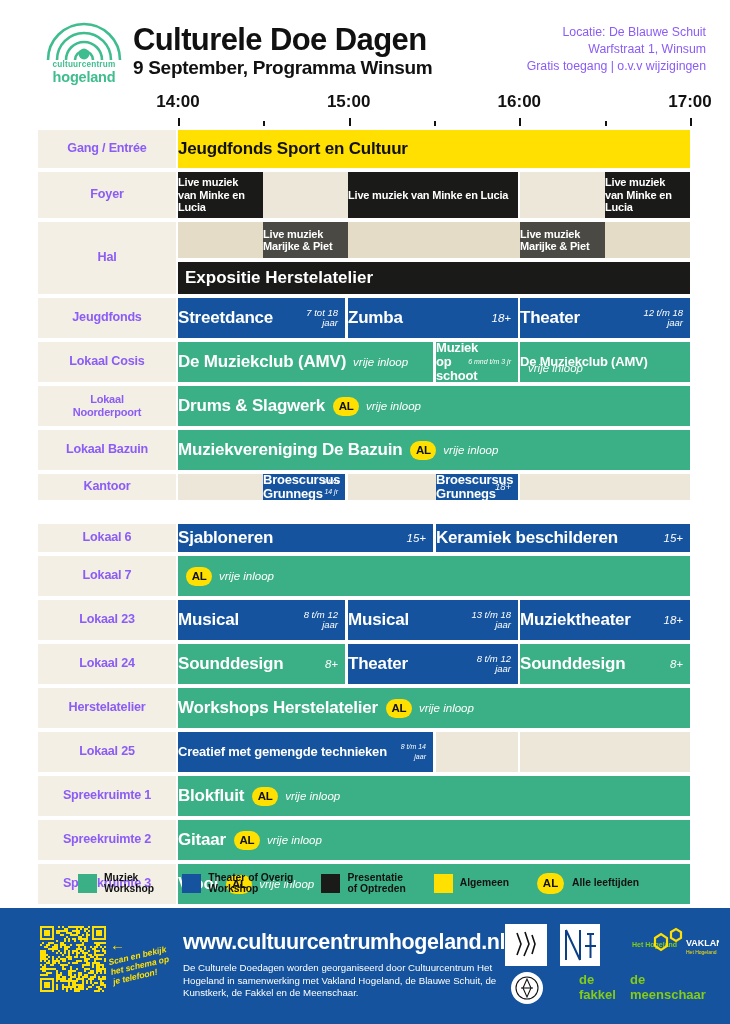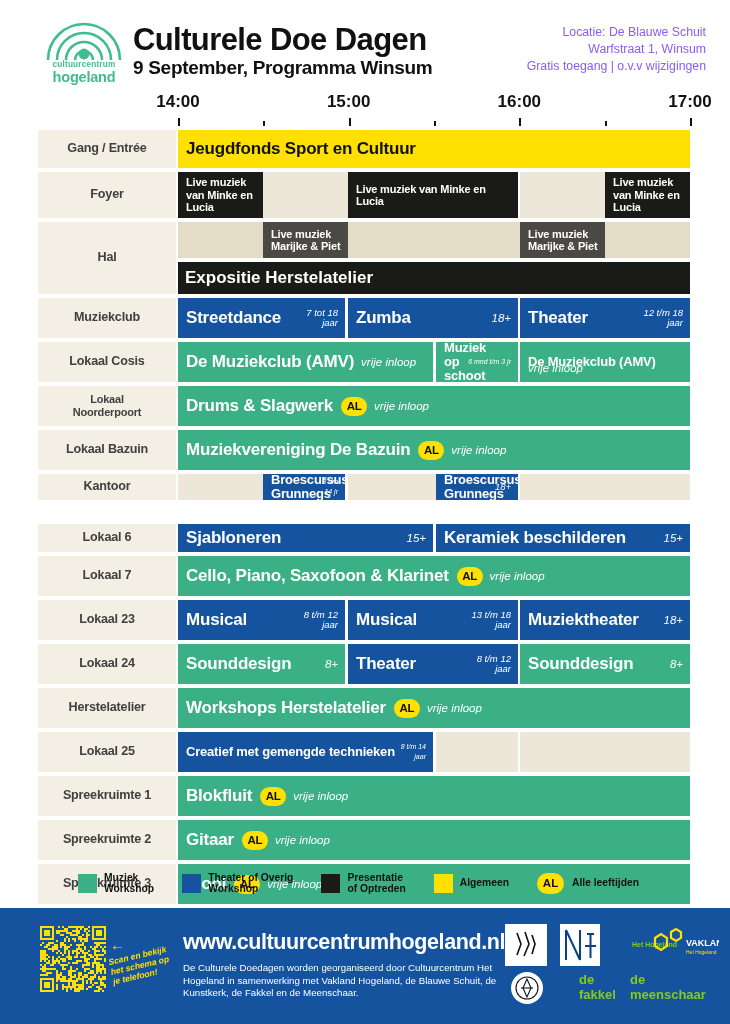--- a/index.html
+++ b/index.html
@@ -34,28 +34,28 @@
     transform:translateX(-50%); white-space:nowrap; }
   .tick { position:absolute; top:26px; width:2px; height:8px; background:#111; }
   .tick.minor { top:29px; height:5px; width:2px; }
 
   
   .rows { position:absolute; left:0; top:130px; width:730px; }
   .row { position:relative; width:730px; margin-bottom:4px; }
   .rowlabel { position:absolute; left:38px; top:0; width:138px; height:100%;
     background:#f3efe4; display:flex; align-items:center; justify-content:center;
     text-align:center; }
-  .rowlabel span { font-size:12.6px; font-weight:800; color:#404040; letter-spacing:-0.2px;
+  .rowlabel span { font-size:12.6px; font-weight:800; color:#8b5cf6; letter-spacing:-0.2px;
     line-height:13.5px; }
   .rowlabel.sm span { font-size:11px; }
   .track { position:absolute; left:178px; top:0; width:512px; height:100%; }
 
   .blk { position:absolute; top:0; height:100%; overflow:hidden;
     display:flex; align-items:center; }
-  .blk .t { font-size:17px; font-weight:700; color:#fff; padding-left:8px;
+  .blk .t { font-size:17px; font-weight:700; color:#fff; 
     white-space:nowrap; letter-spacing:-0.2px; }
   .blk .t.sm { font-size:11px; line-height:12.5px; white-space:normal; font-weight:700; }
   .blk .t.md { font-size:13px; white-space:normal; line-height:14px; }
   .blk .note { font-size:11.5px; font-style:italic; color:#fff; padding-left:7px; white-space:nowrap; }
   .blk .age { position:absolute; right:7px; top:50%; transform:translateY(-50%);
     font-size:9.5px; font-style:italic; color:#fff; text-align:right; line-height:10px; }
   .blk .age.big { font-size:11.5px; }
   .blk .age.tiny { font-size:7px; }
 
   .g { background:#3bb086; }
@@ -185,21 +185,21 @@
           <div class="blk gray" style="left: 342px; width: 85px; height: 36px;">
             <div class="t sm" style="padding-right: 4px;">Live muziek Marijke &amp; Piet</div>
           </div>
           <div class="hal-expo" style="left: 0px; width: 512px;">
             <span>Expositie Herstelatelier</span>
           </div>
         </div>
       </div>
       <div class="row" style="height: 40px;">
         <div class="rowlabel">
-          <span style="white-space: pre-line;">Muziekclub</span>
+          <span style="white-space: pre-line;">Jeugdfonds</span>
         </div>
         <div class="track">
           <div class="blk b" style="left: 0px; width: 167px;">
             <div class="t">Streetdance</div>
             <div class="age" style="white-space: pre;">7 tot 18
 jaar</div>
           </div>
           <div class="blk b" style="left: 170px; width: 170px;">
             <div class="t">Zumba</div>
             <div class="age big" style="white-space: pre;">18+</div>
@@ -288,21 +288,20 @@
             <div class="age big" style="white-space: pre;">15+</div>
           </div>
         </div>
       </div>
       <div class="row" style="height: 40px;">
         <div class="rowlabel">
           <span style="white-space: pre-line;">Lokaal 7</span>
         </div>
         <div class="track">
           <div class="blk g" style="left: 0px; width: 512px;">
-            <div class="t">Cello, Piano, Saxofoon &amp; Klarinet</div>
             <div class="al">AL</div>
             <div class="note">vrije inloop</div>
           </div>
         </div>
       </div>
       <div class="row" style="height: 40px;">
         <div class="rowlabel">
           <span style="white-space: pre-line;">Lokaal 23</span>
         </div>
         <div class="track">

